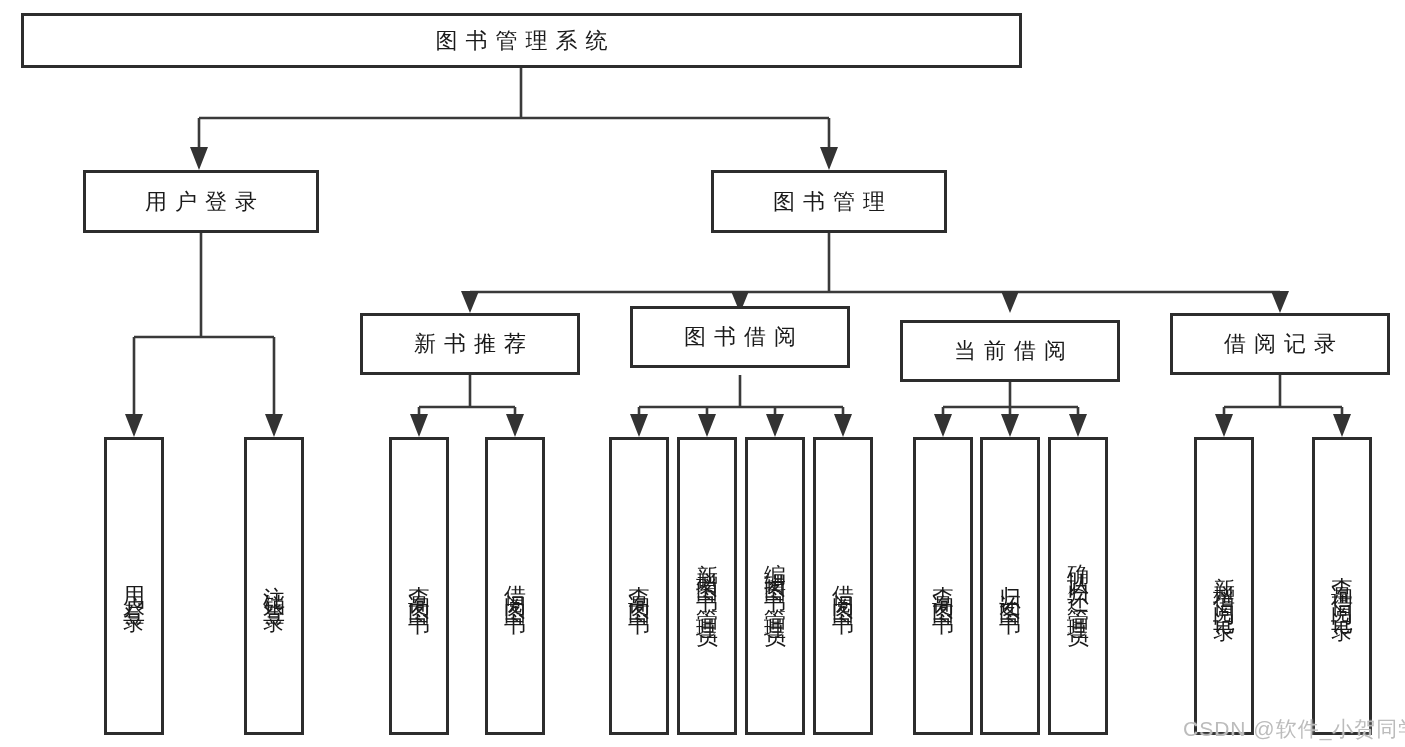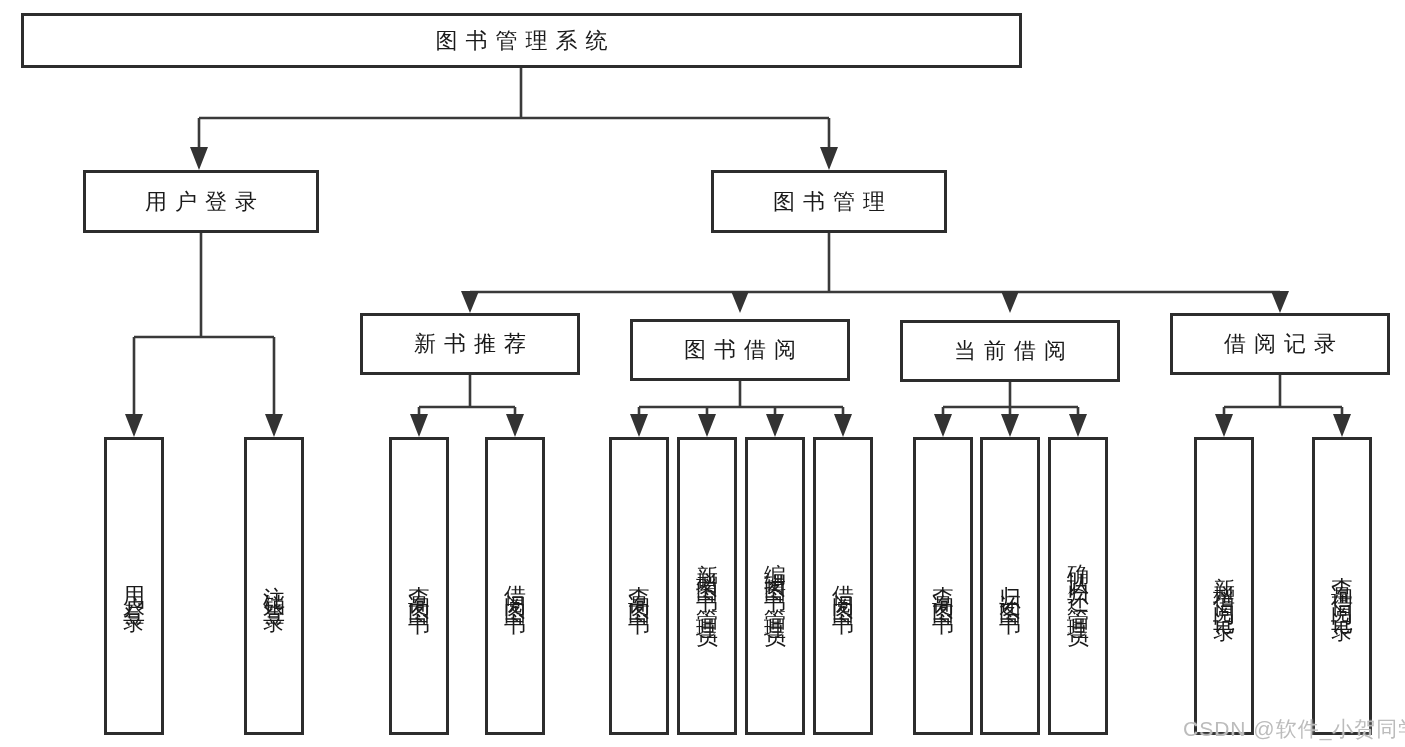--- a/index.html
+++ b/index.html
@@ -33,21 +33,21 @@
     letter-spacing:9px;
     line-height:1;
   }
   
   .n-root{left:21px;top:13px;width:1001px;height:55px;}
   
   .n-ul{left:83px;top:170px;width:236px;height:63px;}
   .n-bm{left:711px;top:170px;width:236px;height:63px;}
   
   .n-nb{left:360px;top:313px;width:220px;height:62px;}
-  .n-bb{left:630px;top:319px;width:220px;height:62px;}
+  .n-bb{left:630px;top:306px;width:220px;height:62px;}
   .n-cb{left:900px;top:320px;width:220px;height:62px;}
   .n-br{left:1170px;top:313px;width:220px;height:62px;}
   
   .n-a1{left:104px;}  .n-a2{left:244px;}
   .n-b1{left:389px;}  .n-b2{left:485px;}
   .n-c1{left:609px;}  .n-c2{left:677px;}  .n-c3{left:745px;}  .n-c4{left:813px;}
   .n-d1{left:913px;}  .n-d2{left:980px;}  .n-d3{left:1048px;}
   .n-e1{left:1194px;} .n-e2{left:1312px;}
   #watermark{
     position:absolute;

